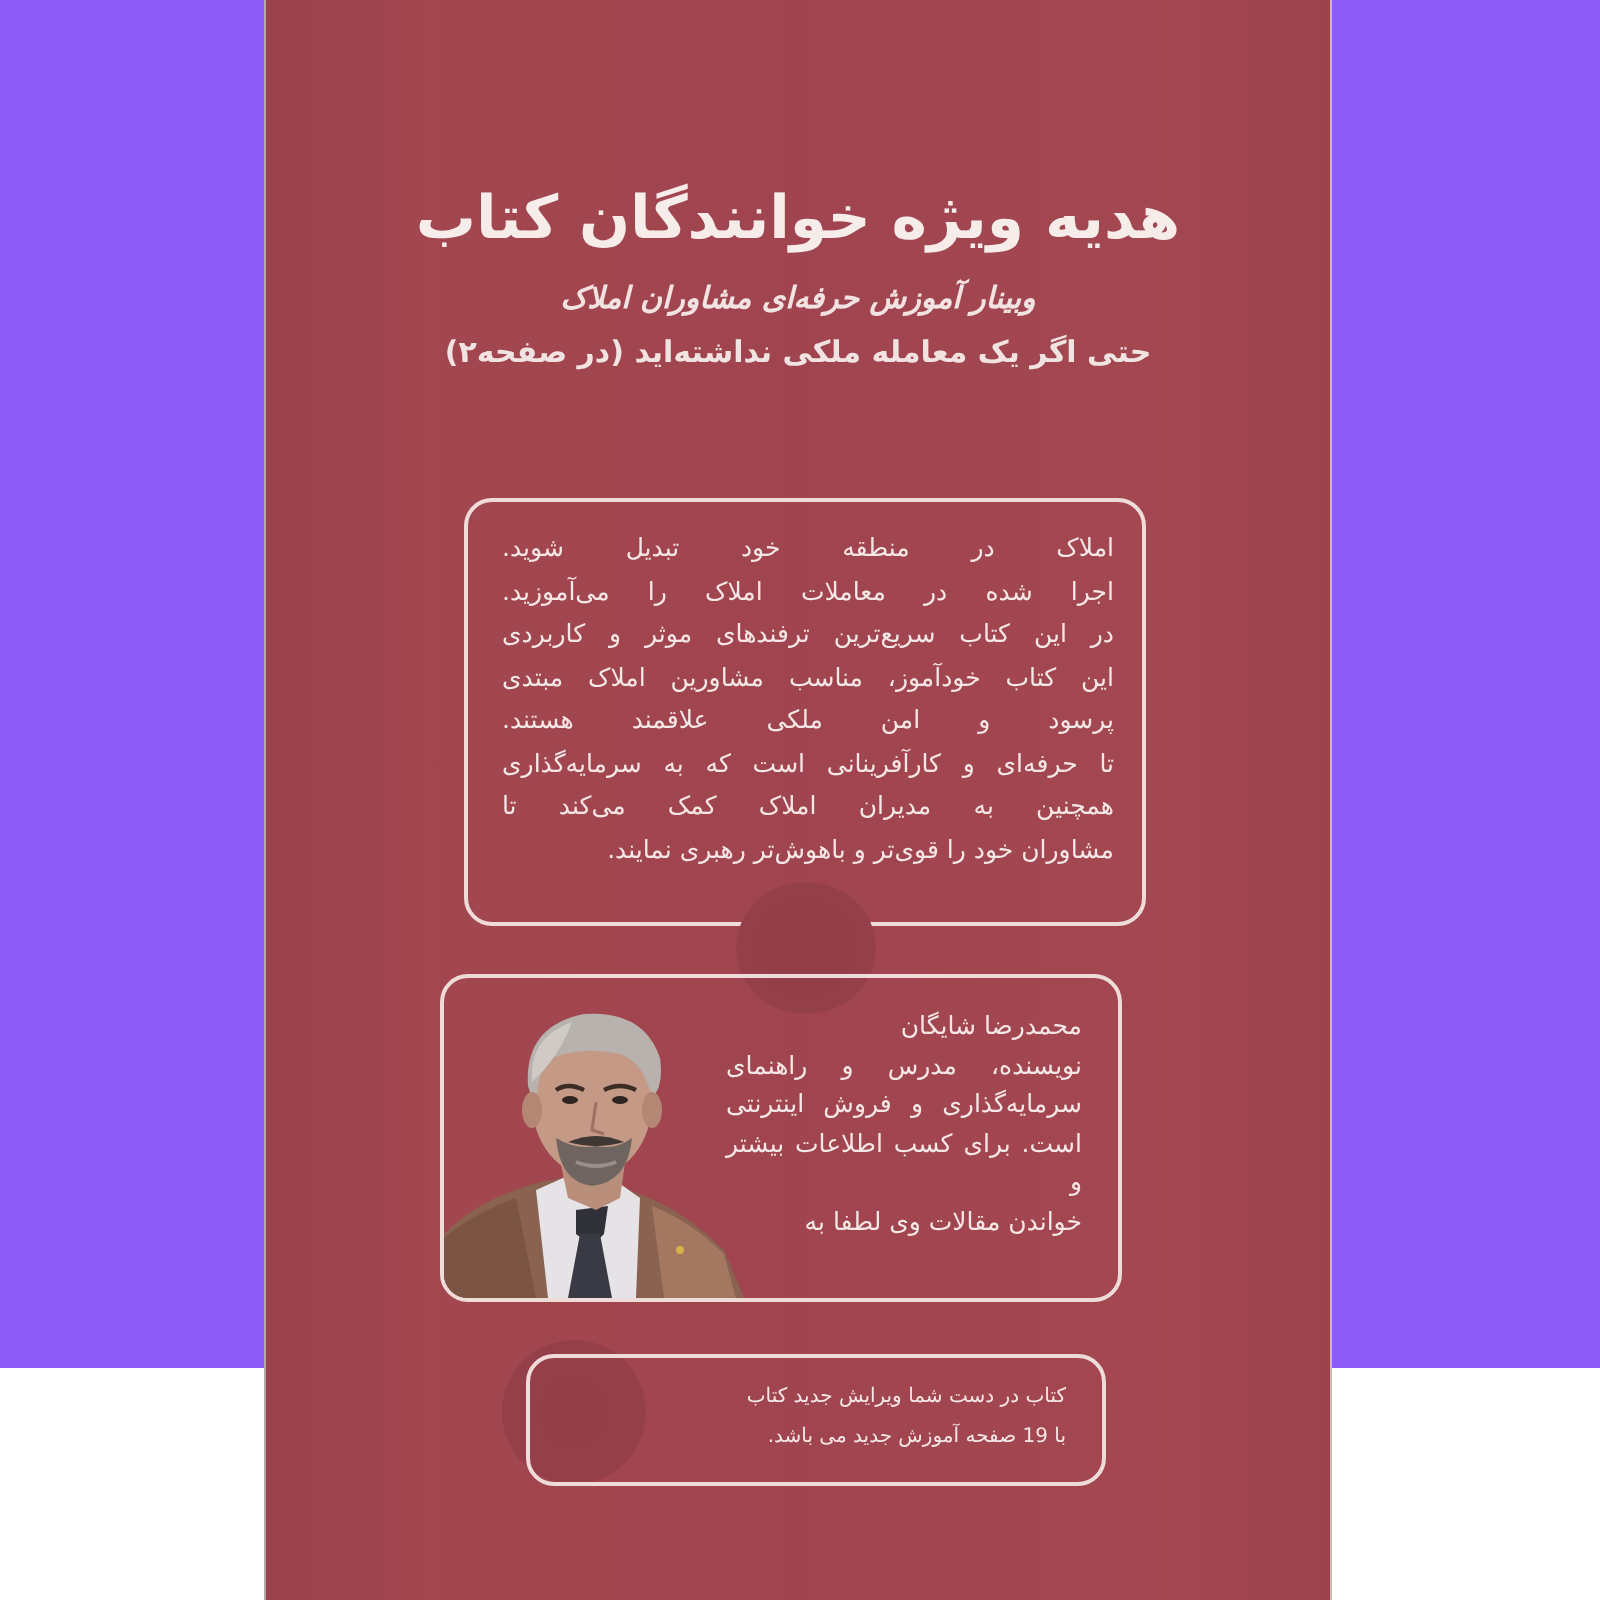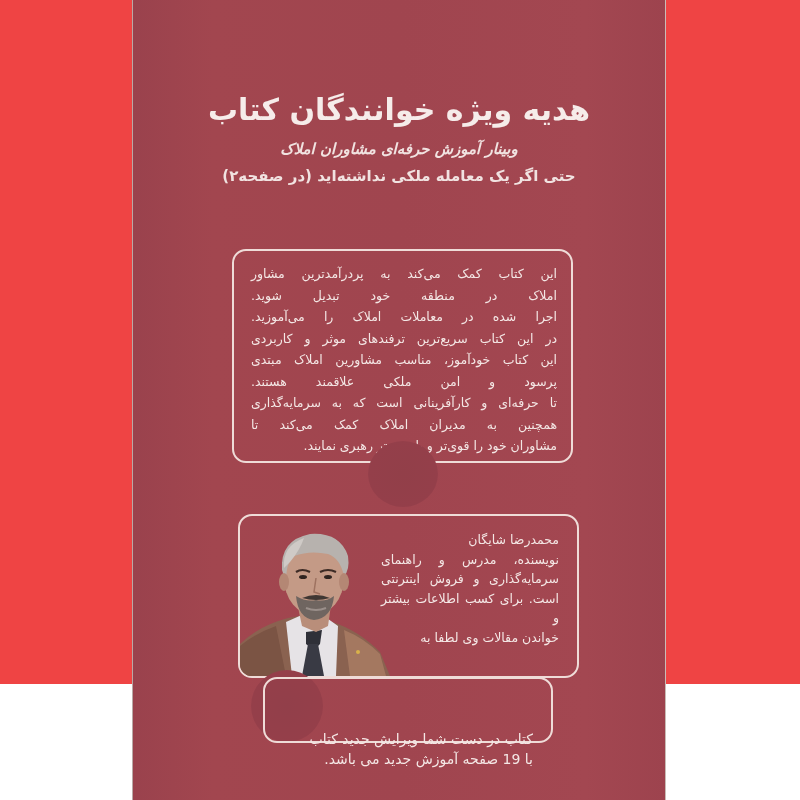--- a/index.html
+++ b/index.html
@@ -7,21 +7,21 @@
       padding: 0;
       width: 800px;
       height: 800px;
       background: #ffffff;
       overflow: hidden;
     }
     .stage {
       position: relative;
       width: 800px;
       height: 684px;
-      background: #ef4444;
+      background: #8b5cf6;
     }
     .book {
       position: absolute;
       left: 133px;
       top: 0;
       width: 532px;
       height: 800px;
       background: linear-gradient(90deg, #9a424d 0%, #a2464f 15%, #a0454f 50%, #a34751 85%, #9d434e 100%);
       box-shadow: -1px 0 0 #b9a9a6, 1px 0 0 #c9bcb6;
       direction: rtl;
@@ -57,26 +57,25 @@
       border-radius: 14px;
       box-sizing: border-box;
     }
     .box1 {
       left: 99px;
       top: 249px;
       width: 341px;
       height: 214px;
     }
     .box2 {
-      left: 105px;
+      left: 87px;
       top: 487px;
       width: 341px;
       height: 164px;
       overflow: hidden;
-      margin-top: 27px;
     }
     .box3 {
       left: 130px;
       top: 677px;
       width: 290px;
       height: 66px;
     }
     .box-text {
       position: absolute;
       font-size: 12.5px;
@@ -139,38 +138,36 @@
     .author-line.short {
       text-align-last: right;
       padding-right: 0;
     }
     .box3 .box-text {
       top: 10px;
       right: 18px;
       width: 240px;
       text-align: right;
       text-align-last: right;
-      font-size: 14px;
+      font-size: 10px;
       line-height: 20px;
-      margin-top: 40px;
     }
   </style>
 </head>
 <body>
 
 <div class="stage">
   <div class="book">
 
     <div class="title">هدیه ویژه خوانندگان کتاب</div>
     <div class="subtitle sub1">وبینار آموزش حرفه‌ای مشاوران املاک</div>
     <div class="subtitle sub2">حتی اگر یک معامله ملکی نداشته‌اید (در صفحه۲)</div>
 
     <div class="box box1">
       <div class="box-text">
-        <div>این کتاب کمک می‌کند به پردرآمدترین مشاور</div>
         <div>املاک در منطقه خود تبدیل شوید.</div>
         <div>اجرا شده در معاملات املاک را می‌آموزید.</div>
         <div>در این کتاب سریع‌ترین ترفندهای موثر و کاربردی</div>
         <div>این کتاب خودآموز، مناسب مشاورین املاک مبتدی</div>
         <div>پرسود و امن ملکی علاقمند هستند.</div>
         <div>تا حرفه‌ای و کارآفرینانی است که به سرمایه‌گذاری</div>
         <div>همچنین به مدیران املاک کمک می‌کند تا</div>
         <div class="last">مشاوران خود را قوی‌تر و باهوش‌تر رهبری نمایند.</div>
       </div>
     </div>

